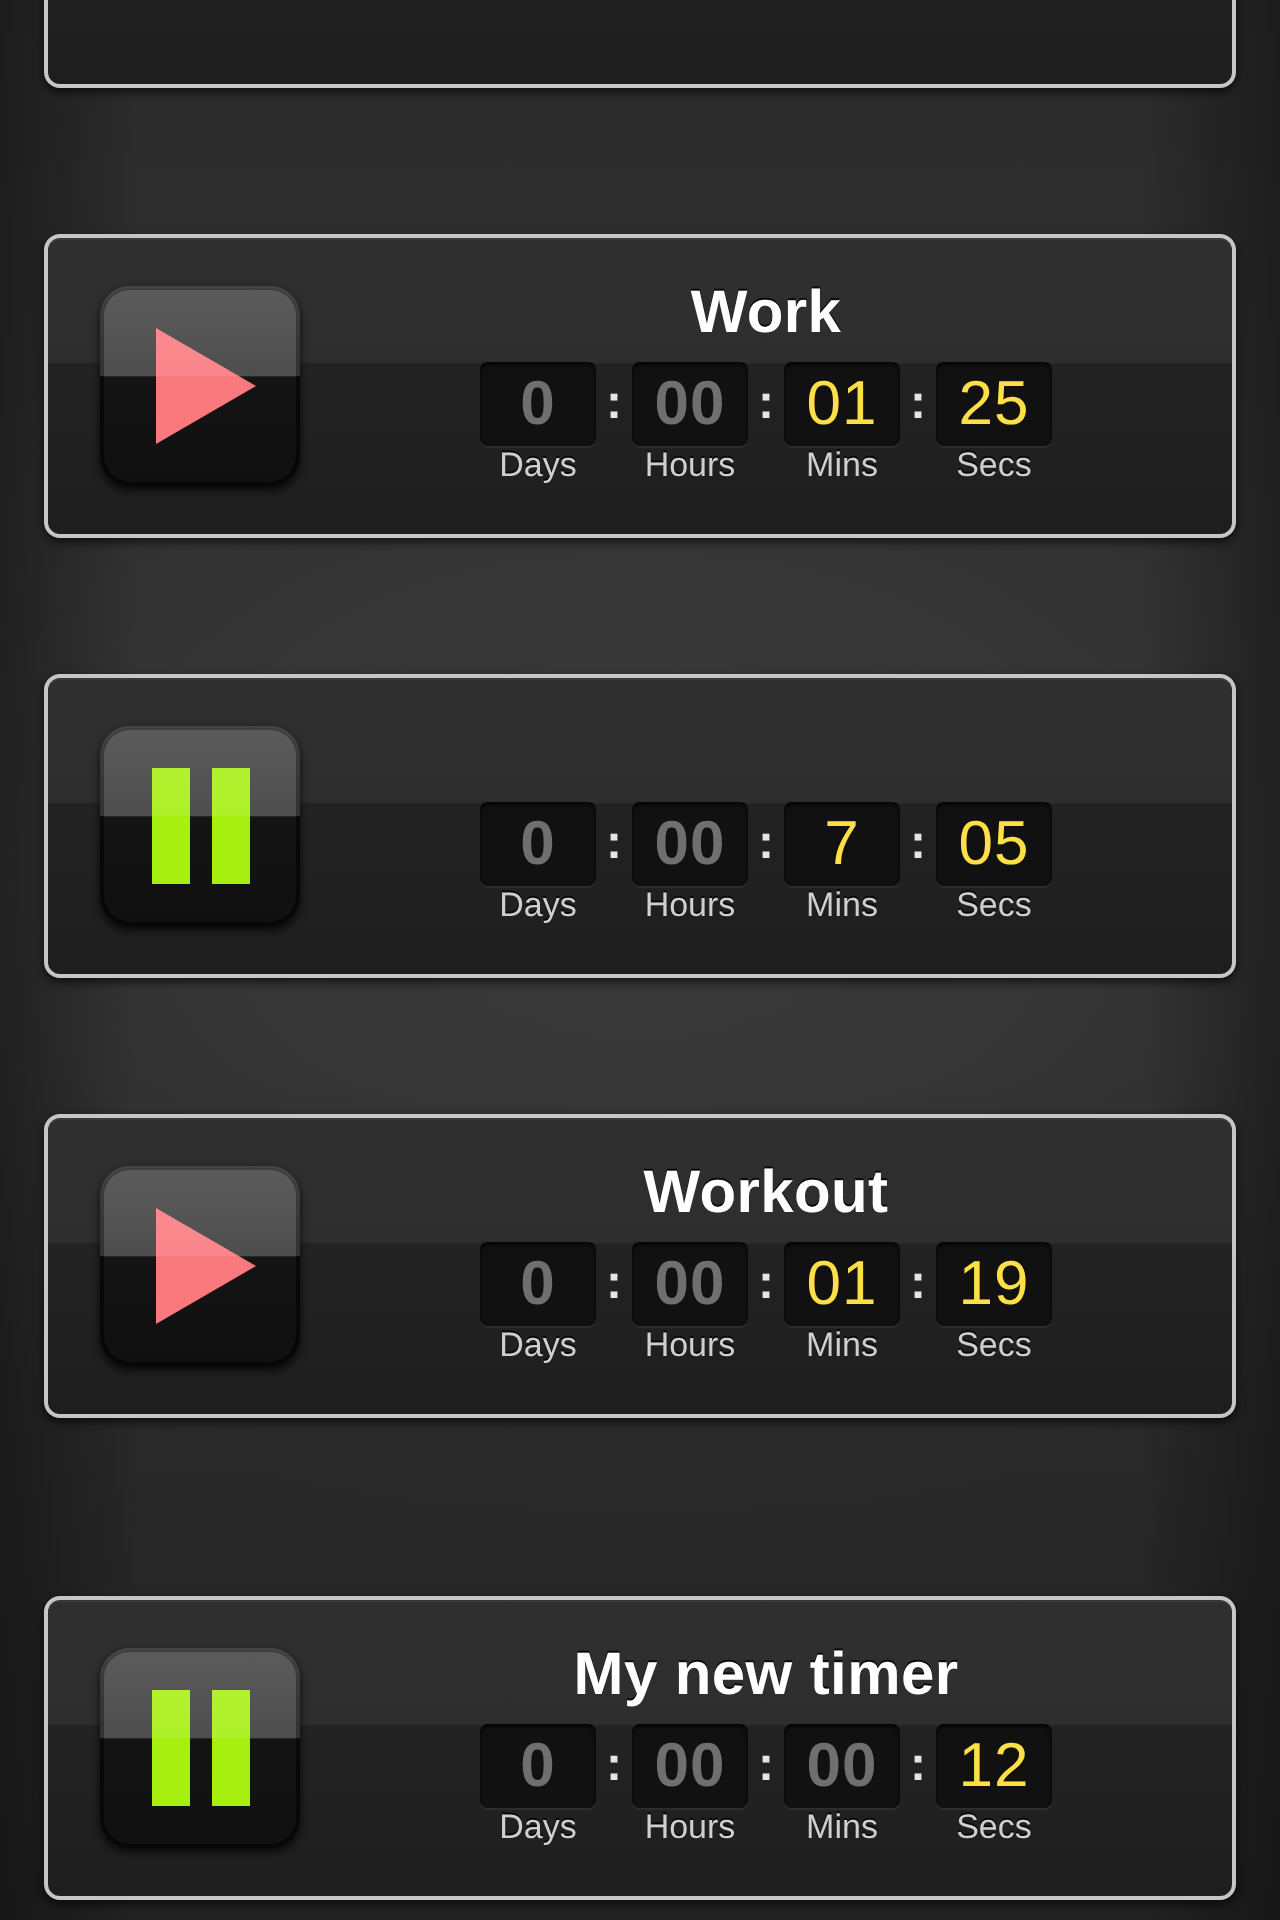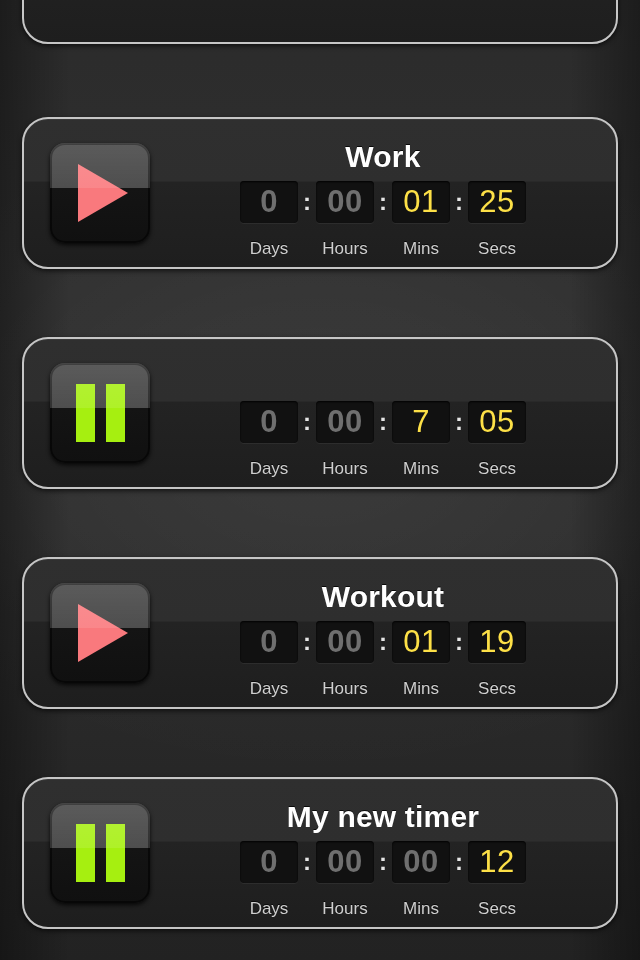--- a/index.html
+++ b/index.html
@@ -39,21 +39,21 @@
                       rgba(0,0,0,0.0) 570px, rgba(0,0,0,0.35) 640px);
   }
 
   
   .card {
     position: absolute;
     left: 22px;
     width: 596px;
     box-sizing: border-box;
     border: 2px solid #c6c6c6;
-    border-radius: 26px;
+    border-radius: 8px;
     background: linear-gradient(to bottom,
         #2f2f2f 0%,
         #2e2e2e 42%,
         #232323 42.5%,
         #1e1e1e 100%);
     box-shadow:
        0 2px 5px rgba(0,0,0,0.65),
        inset 0 1px 0 rgba(255,255,255,0.05);
     overflow: hidden;
     z-index: 2;
@@ -190,21 +190,21 @@
     color: #fde047;
     letter-spacing: 0.5px;
   }
 
   .digits.dim {
     color: #6f6f6f;
     font-weight: bold;
   }
 
   .unit-label {
-    margin-top: 16px;
+    margin-top: 0;
     font-size: 17px;
     color: #cfcfcf;
     text-shadow: 0 -1px 0 rgba(0,0,0,0.75);
     line-height: 20px;
   }
 
   .colon {
     width: 18px;
     text-align: center;
     color: #e6e6e6;
@@ -337,21 +337,21 @@
             </div>
             <div class="colon">:</div>
             <div class="unit">
               <div class="digits">19</div>
               <div class="unit-label">Secs</div>
             </div>
           </div>
         </div>
       </div>
     </div>
-    <div class="card" style="top: 777px; height: 152px;">
+    <div class="card" style="top: 798px; height: 152px;">
       <div class="card-inner">
         <div class="timer-button">
           <div class="glyph-wrap">
             <div class="glyph-pause">
               <span></span>
               <span></span>
             </div>
           </div>
           <div class="btn-gloss"></div>
         </div>

